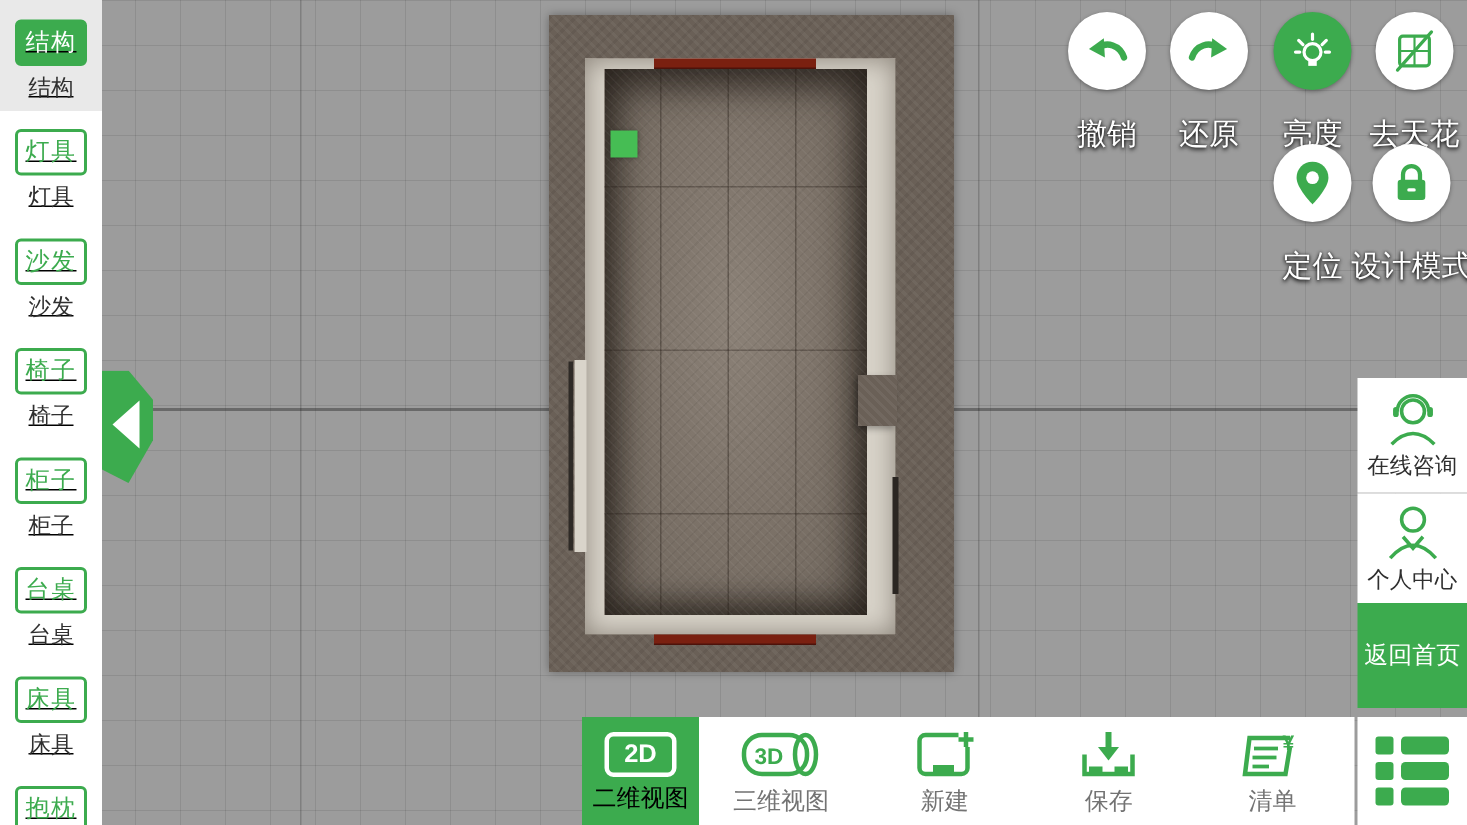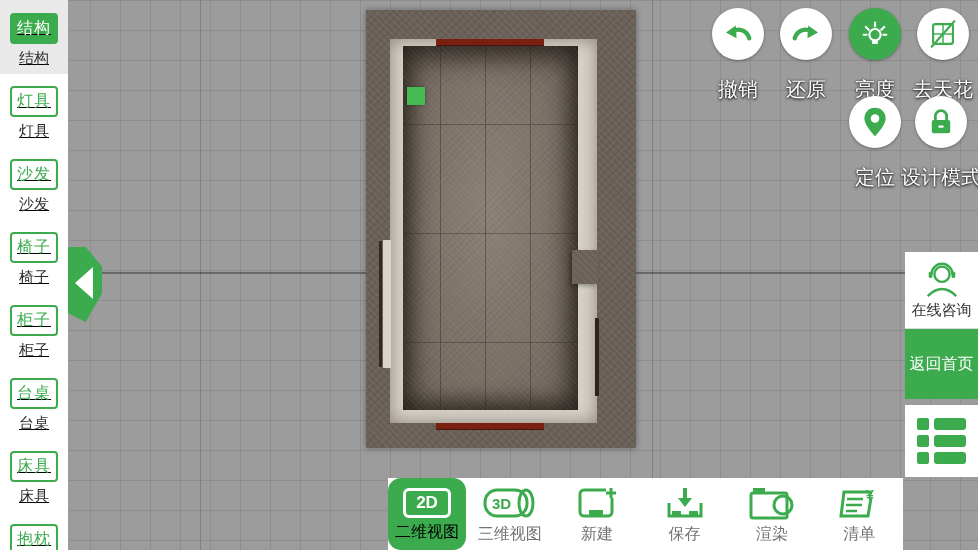--- a/index.html
+++ b/index.html
@@ -130,21 +130,21 @@
   
   #bottom-toolbar {
     position:absolute; left:388px; top:478px; width:515px; height:72px;
     background:#fff; display:flex; align-items:stretch;
   }
   .bt-item {
     flex:1; display:flex; flex-direction:column; align-items:center; justify-content:center;
     cursor:pointer; padding-top:2px;
   }
   .bt-item .bt-label { font-size:16px; color:#737373; margin-top:4px; white-space:nowrap; }
-  .bt-item.selected { background:var(--accent,#3cab4e);border-radius:13px; }
+  .bt-item.selected { background:var(--accent,#3cab4e); }
   .bt-item.selected .bt-label { color:#000000; }
   .badge-2d {
     width:48px; height:30px; border:3px solid #fff; border-radius:6px;
     color:#fff; font-weight:bold; font-size:17px;
     display:flex; align-items:center; justify-content:center;
   }
   svg.bt-icon { display:block; }
 
   .icon-stroke { stroke:var(--accent,#3cab4e); fill:none; }
 </style>
@@ -289,20 +289,28 @@
     <svg width="42" height="38" viewBox="0 0 44 40">
       <circle cx="22" cy="15" r="8" class="icon-stroke" stroke-width="2.5"></circle>
       <path d="M11 15 a11 11 0 0 1 22 0" class="icon-stroke" stroke-width="2.5"></path>
       <rect x="8" y="12" width="4" height="7" rx="2" fill="#3cab4e"></rect>
       <rect x="32" y="12" width="4" height="7" rx="2" fill="#3cab4e"></rect>
       <path d="M7 38 q15 -15 30 0" class="icon-stroke" stroke-width="2.5"></path>
     </svg>
     <div class="rs-label">在线咨询</div>
   </div>
   <div class="rs-divider"></div>
+  <div class="rs-panel" style="height:73px">
+    <svg width="42" height="38" viewBox="0 0 44 40">
+      <circle cx="22" cy="11" r="8" class="icon-stroke" stroke-width="2.5"></circle>
+      <path d="M6 38 q16 -18 32 0" class="icon-stroke" stroke-width="2.5"></path>
+      <path d="M15 23 l7 8 l7 -8" class="icon-stroke" stroke-width="2.5"></path>
+    </svg>
+    <div class="rs-label">个人中心</div>
+  </div>
   <div class="rs-home">返回首页</div>
   <div class="rs-gap"></div>
   <div class="rs-menu">
     <div class="menu-glyph">
       <div class="menu-row">
           <div class="menu-sq"></div>
           <div class="menu-bar"></div>
         </div>
       <div class="menu-row">
           <div class="menu-sq"></div>
@@ -346,28 +354,20 @@
     <svg class="bt-icon" width="42" height="34" viewBox="0 0 42 34">
       <line x1="21" y1="2" x2="21" y2="13" stroke="#3cab4e" stroke-width="4"></line>
       <polygon points="14,12 28,12 21,21" fill="#3cab4e"></polygon>
       <path d="M5 17 v13 h32 v-13" class="icon-stroke" stroke-width="3"></path>
       <rect x="8" y="25" width="9" height="5" fill="#3cab4e"></rect>
       <rect x="25" y="25" width="9" height="5" fill="#3cab4e"></rect>
     </svg>
     <div class="bt-label">保存</div>
   </div>
 
-  <div class="bt-item">
-    <svg class="bt-icon" width="46" height="34" viewBox="0 0 46 34">
-      <rect x="2" y="7" width="36" height="25" rx="2" class="icon-stroke" stroke-width="3"></rect>
-      <rect x="4" y="2" width="12" height="6" fill="#3cab4e"></rect>
-      <circle cx="34" cy="19" r="9" class="icon-stroke" stroke-width="3" fill="#fff"></circle>
-    </svg>
-    <div class="bt-label">渲染</div>
-  </div>
 
 
   <div class="bt-item">
     <svg class="bt-icon" width="44" height="34" viewBox="0 0 44 34">
       <path d="M34 6 H7 l-3 24 h27 l3 -18" class="icon-stroke" stroke-width="3"></path>
       <line x1="10" y1="13" x2="26" y2="13" class="icon-stroke" stroke-width="2.5"></line>
       <line x1="9" y1="19" x2="25" y2="19" class="icon-stroke" stroke-width="2.5"></line>
       <line x1="9" y1="25" x2="20" y2="25" class="icon-stroke" stroke-width="2.5"></line>
       <text x="29" y="14" font-size="14" font-weight="bold" fill="#3cab4e">¥</text>
     </svg>

